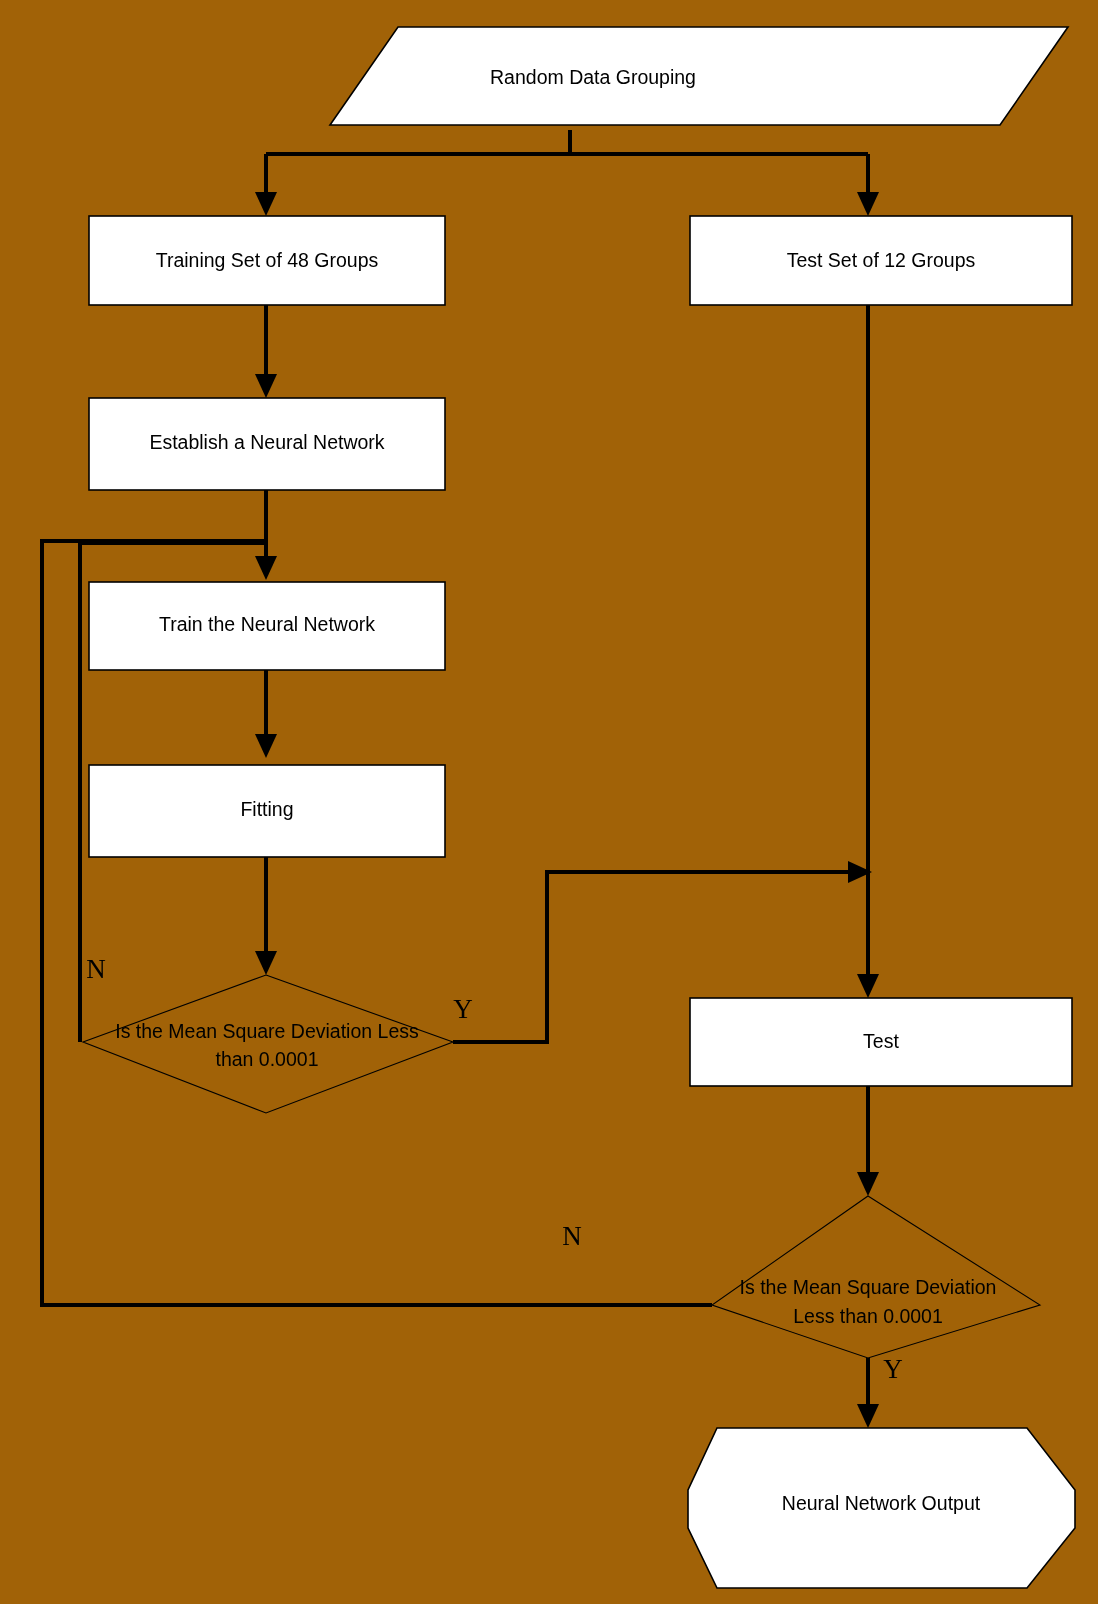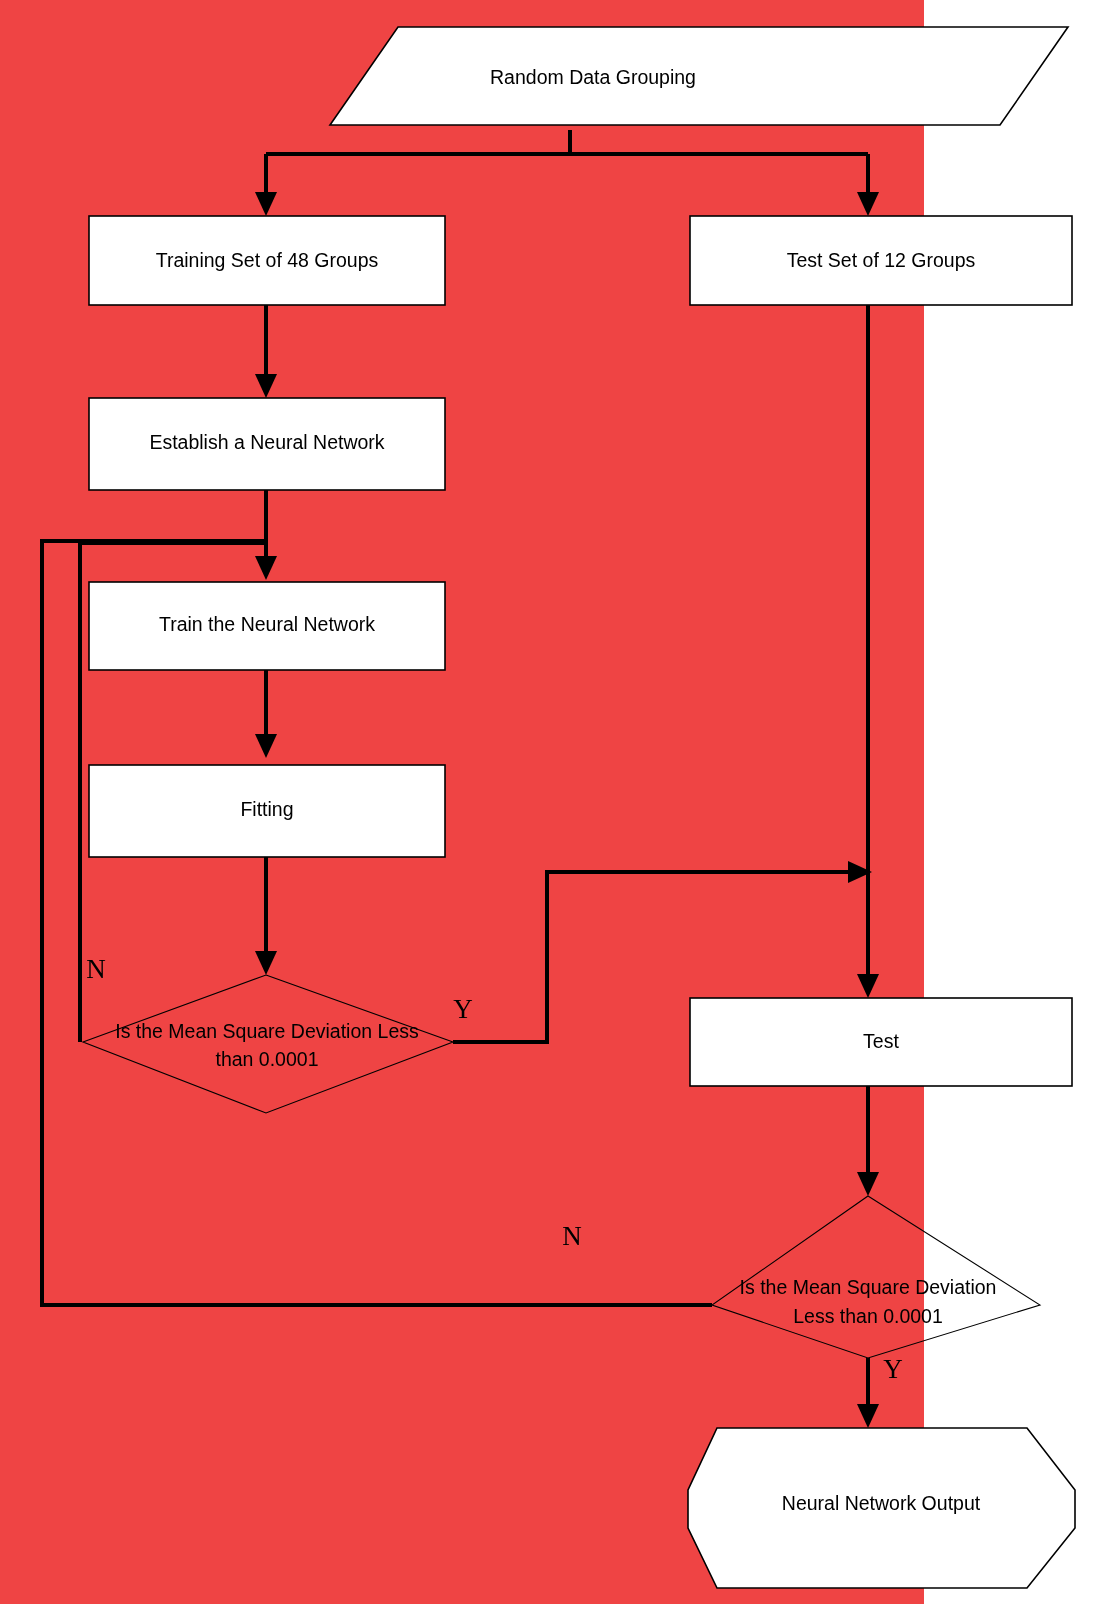--- a/index.html
+++ b/index.html
@@ -8,23 +8,23 @@
     background: #ffffff;
   }
   body {
     width: 1106px;
     height: 1604px;
     overflow: hidden;
     font-family: "Liberation Sans", sans-serif;
   }
   #flowchart-root {
     position: relative;
-    width: 924px;
+    width: 1098px;
     height: 1604px;
-    background: #ef4444;
+    background: #a16207;
   }
   svg#chart-svg {
     display: block;
     width: 1106px;
     height: 1604px;
   }
   .node-shape {
     fill: #ffffff;
     stroke: #000000;
     stroke-width: 1.6;

